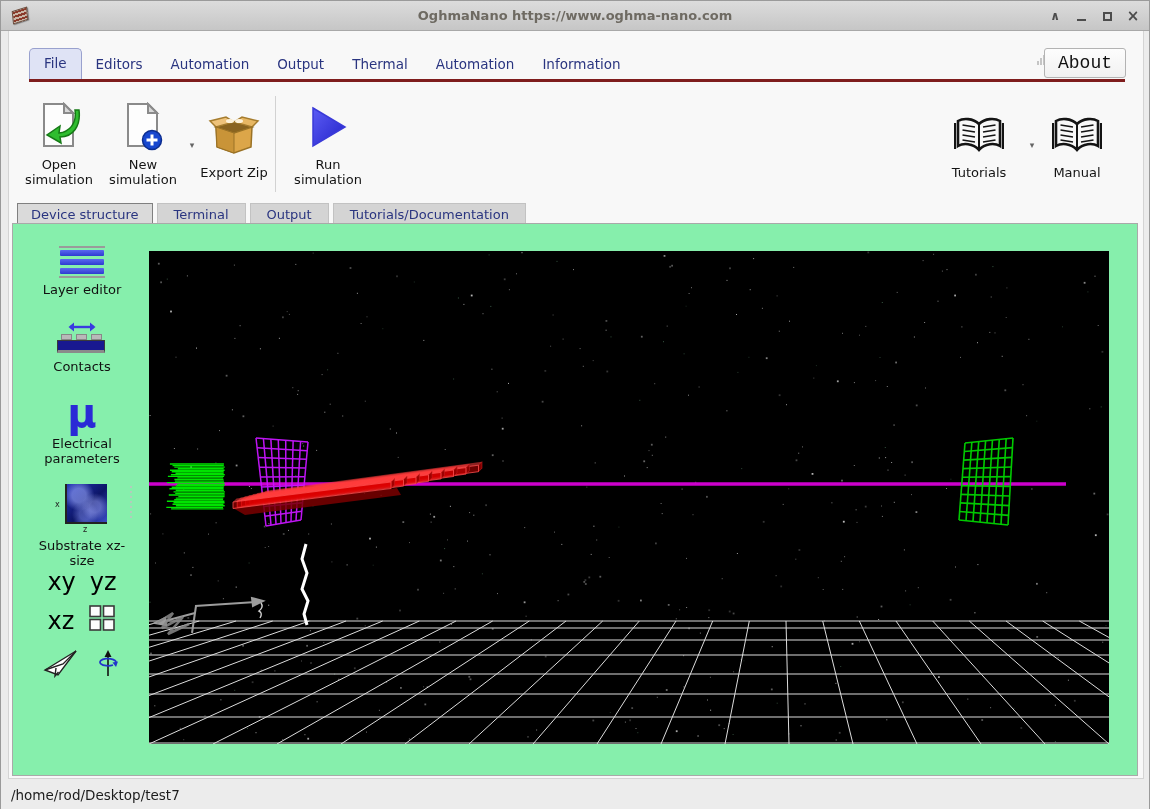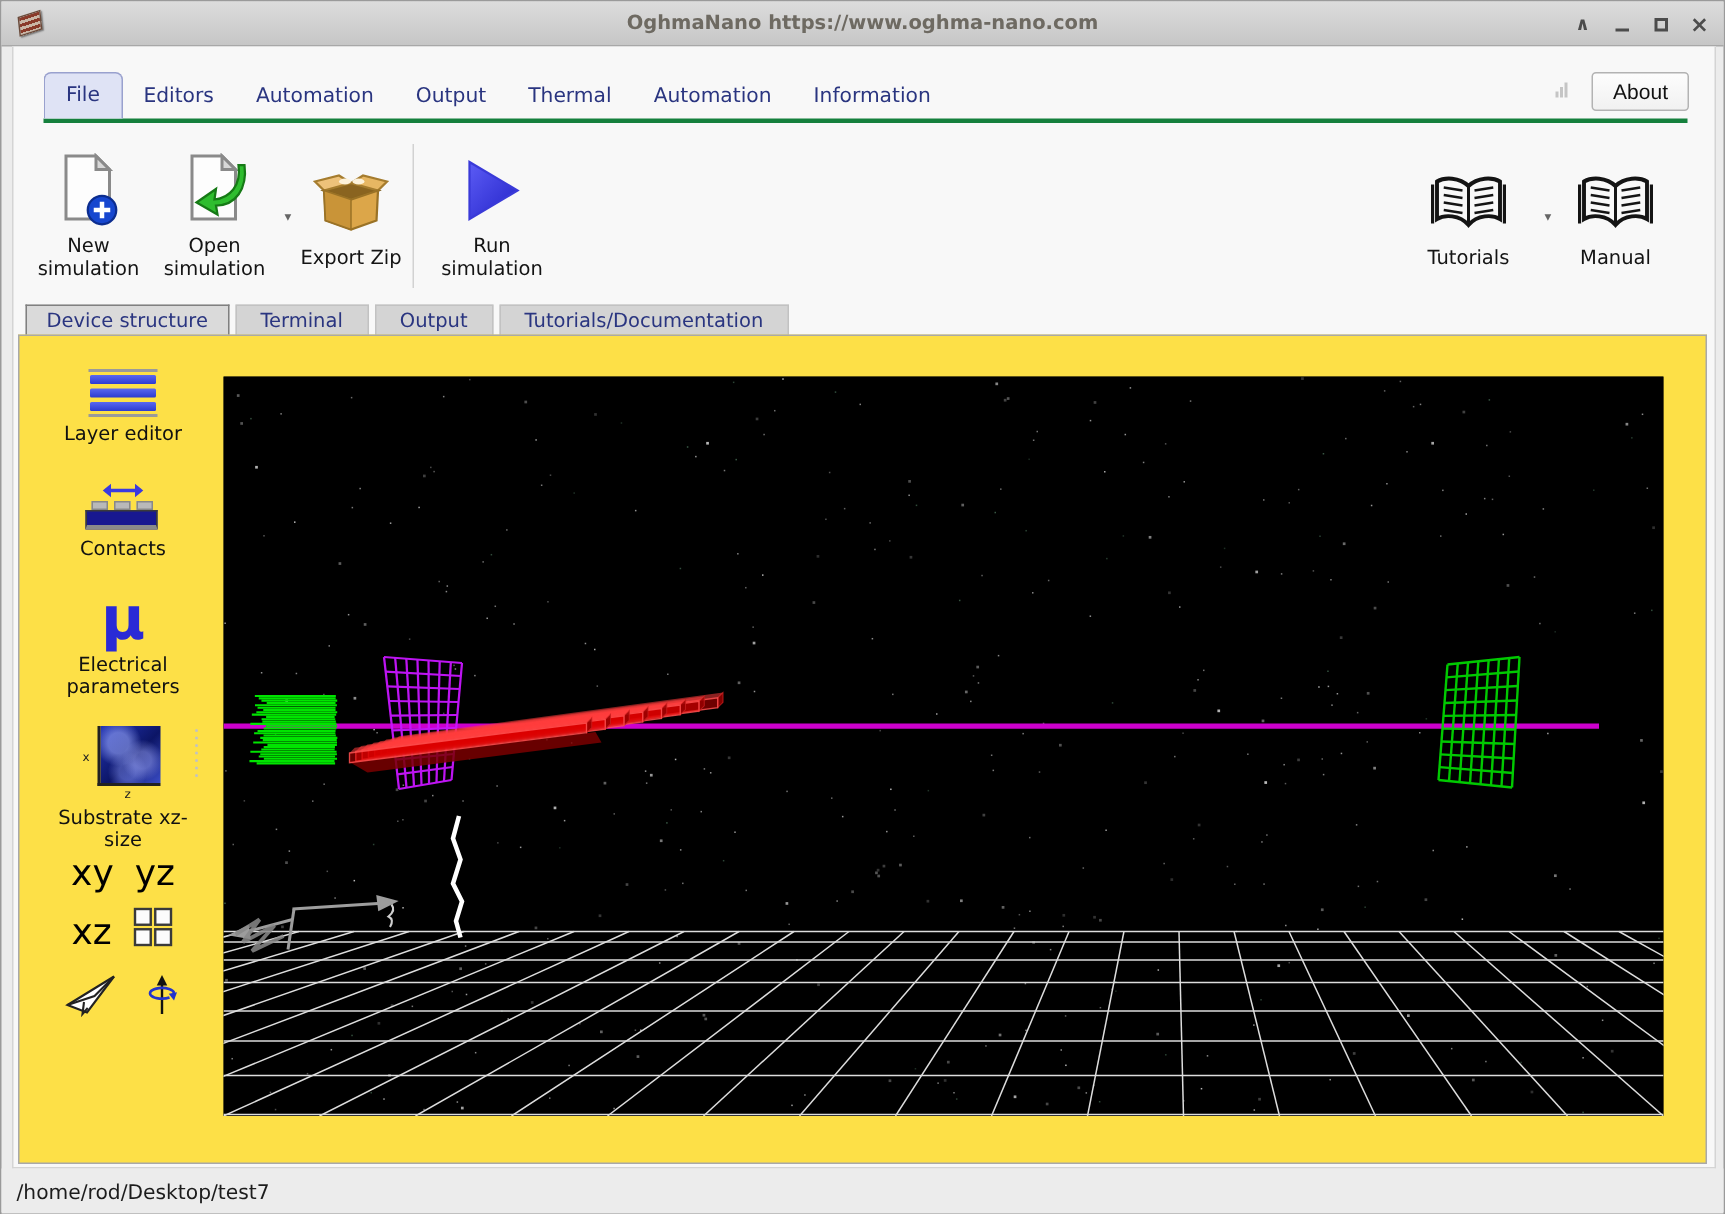--- a/index.html
+++ b/index.html
@@ -35,34 +35,34 @@
   .wc-max .box { width:9px; height:9px; border:2px solid #4c4c4c; }
   .wc-close { font-size:15px; font-weight:bold; }
 
   
   .shell {
     position:absolute; left:7px; top:30px; width:1136px; height:748px;
     background:#f8f8f8; border:1px solid #d4d4d4; border-top:none;
   }
 
   
-  .menubar { position:absolute; left:20px; right:18px; top:18px; height:33px; border-bottom:3px solid #15803d; display:flex; align-items:flex-end; }
+  .menubar { position:absolute; left:20px; right:18px; top:18px; height:33px; border-bottom:3px solid #7f1d1d; display:flex; align-items:flex-end; }
   .menu-tab {
     font-size:13.5px; color:#2a3580; padding:6px 14px 7px 14px; cursor:default;
   }
   .menu-tab.active {
     background:#dfe3f5; border:1px solid #99a1ce; border-bottom:none;
     border-radius:5px 5px 0 0; padding-bottom:8px;
   }
   .signal { position:absolute; right:98px; top:24px; display:flex; align-items:flex-end; gap:1px; opacity:.8; }
   .signal i { display:block; width:2px; background:#b9b9b9; }
   .about-btn {
-    position:absolute; right:17px; top:17px; font-size:14px; color:#111;
+    position:absolute; right:17px; top:17px; font-size:18px; color:#111;
     background:linear-gradient(#fdfdfd,#f1f1f1); border:1px solid #b3b3b3;
-    border-radius:3px; padding:4px 13px; font-family:Liberation Sans, sans-serif; cursor:default;
+    border-radius:3px; padding:4px 13px; font-family:Liberation Mono, monospace; cursor:default;
   }
 
   
   .toolbar { position:absolute; left:8px; top:60px; right:4px; height:106px; display:flex; align-items:center; }
   .tool-btn { display:flex; flex-direction:column; align-items:center; width:84px; cursor:default; }
   .tool-btn .ticon { height:52px; display:flex; align-items:center; justify-content:center; }
   .tool-btn .tlabel { font-size:13px; color:#141414; text-align:center; line-height:15px; width:80px; margin-top:4px; }
   .drop-arrow { width:14px; font-size:9px; color:#666; text-align:center; align-self:center; margin-top:2px; cursor:default; }
   .run-group { border-left:1px solid #d2d2d2; margin-left:6px; padding-left:10px; height:96px; display:flex; align-items:center; }
   .right-tools { margin-left:auto; margin-right:24px; display:flex; align-items:center; }
@@ -74,21 +74,21 @@
     padding:3px 16px 4px 16px; cursor:default; white-space:nowrap;
   }
   .vtab.active {
     background:#dadada; border:1px solid #808080; border-bottom:3px solid #4c55a5;
     padding:3px 13px 2px 13px;
   }
 
   
   .panel {
     position:absolute; left:3px; top:192px; width:1126px; height:553px;
-    background:#fde047; border:1px solid #a9a9a9;
+    background:#86efac; border:1px solid #a9a9a9;
   }
   .sidebar { position:absolute; left:6px; top:14px; width:126px; display:flex; flex-direction:column; align-items:center; }
   .sb-item { display:flex; flex-direction:column; align-items:center; cursor:default; }
   .sb-label { font-size:13px; color:#111; text-align:center; line-height:15px; width:92px; margin-top:4px; }
 
   .ico-layers { width:46px; height:32px; border-top:2px solid #9a9a9a; border-bottom:2px solid #9a9a9a; padding:2px 1px; display:flex; flex-direction:column; justify-content:space-between; }
   .ico-layers i { display:block; height:6px; background:linear-gradient(#5a68f0,#2d3bd0); border-radius:1px; }
 
   .ico-contacts { width:54px; height:34px; position:relative; }
   .ico-contacts .bar { position:absolute; left:2px; bottom:2px; width:48px; height:13px; background:#181890; border:1px solid #3a3a3a; border-bottom:3px solid #8a8a8a; }
@@ -163,39 +163,39 @@
       <i style="height:4px"></i>
         <i style="height:7px"></i>
         <i style="height:10px"></i>
     </span>
     <button class="about-btn">About</button>
 
     <div class="toolbar">
 
       <div class="tool-btn">
         <span class="ticon">
+          <svg width="44" height="50" viewBox="0 0 44 50">
+            <path d="M7 2 L27 2 L36 11 L36 44 L7 44 Z" fill="#fdfdfd" stroke="#8a8a8a" stroke-width="2"></path>
+            <path d="M27 2 L27 11 L36 11 Z" fill="#d8d8d8" stroke="#8a8a8a" stroke-width="2"></path>
+            <path d="M38 8 C40 22 32 30 22 31 L23 24 L10 33 L24 41 L23 35 C36 35 44 24 42 8 Z" fill="#2fbd2f" stroke="#167a16" stroke-width="1.5"></path>
+          </svg>
+        </span>
+        <span class="tlabel">Open simulation</span>
+      </div>
+
+      <div class="tool-btn">
+        <span class="ticon">
           <svg width="42" height="50" viewBox="0 0 42 50">
             <path d="M6 2 L26 2 L35 11 L35 44 L6 44 Z" fill="#fdfdfd" stroke="#8a8a8a" stroke-width="2"></path>
             <path d="M26 2 L26 11 L35 11 Z" fill="#d8d8d8" stroke="#8a8a8a" stroke-width="2"></path>
             <circle cx="30" cy="38" r="9.5" fill="#1747cf" stroke="#0c2d8f" stroke-width="1.5"></circle>
             <path d="M30 32.5 L30 43.5 M24.5 38 L35.5 38" stroke="#fff" stroke-width="3"></path>
           </svg>
         </span>
         <span class="tlabel">New simulation</span>
-      </div>
-
-      <div class="tool-btn">
-        <span class="ticon">
-          <svg width="44" height="50" viewBox="0 0 44 50">
-            <path d="M7 2 L27 2 L36 11 L36 44 L7 44 Z" fill="#fdfdfd" stroke="#8a8a8a" stroke-width="2"></path>
-            <path d="M27 2 L27 11 L36 11 Z" fill="#d8d8d8" stroke="#8a8a8a" stroke-width="2"></path>
-            <path d="M38 8 C40 22 32 30 22 31 L23 24 L10 33 L24 41 L23 35 C36 35 44 24 42 8 Z" fill="#2fbd2f" stroke="#167a16" stroke-width="1.5"></path>
-          </svg>
-        </span>
-        <span class="tlabel">Open simulation</span>
       </div>
 
       <span class="drop-arrow">▾</span>
 
       <div class="tool-btn" style="width:70px">
         <span class="ticon">
           <svg width="52" height="44" viewBox="0 0 52 44">
             <path d="M8 14 L26 9 L44 14 L26 20 Z" fill="#8a6420" stroke="#7a5a18" stroke-width="1.5"></path>
             <path d="M8 14 L2 8 L18 4 L26 9 Z" fill="#eec27a" stroke="#a57c2e" stroke-width="1.5"></path>
             <path d="M44 14 L50 8 L34 4 L26 9 Z" fill="#e7b763" stroke="#a57c2e" stroke-width="1.5"></path>

